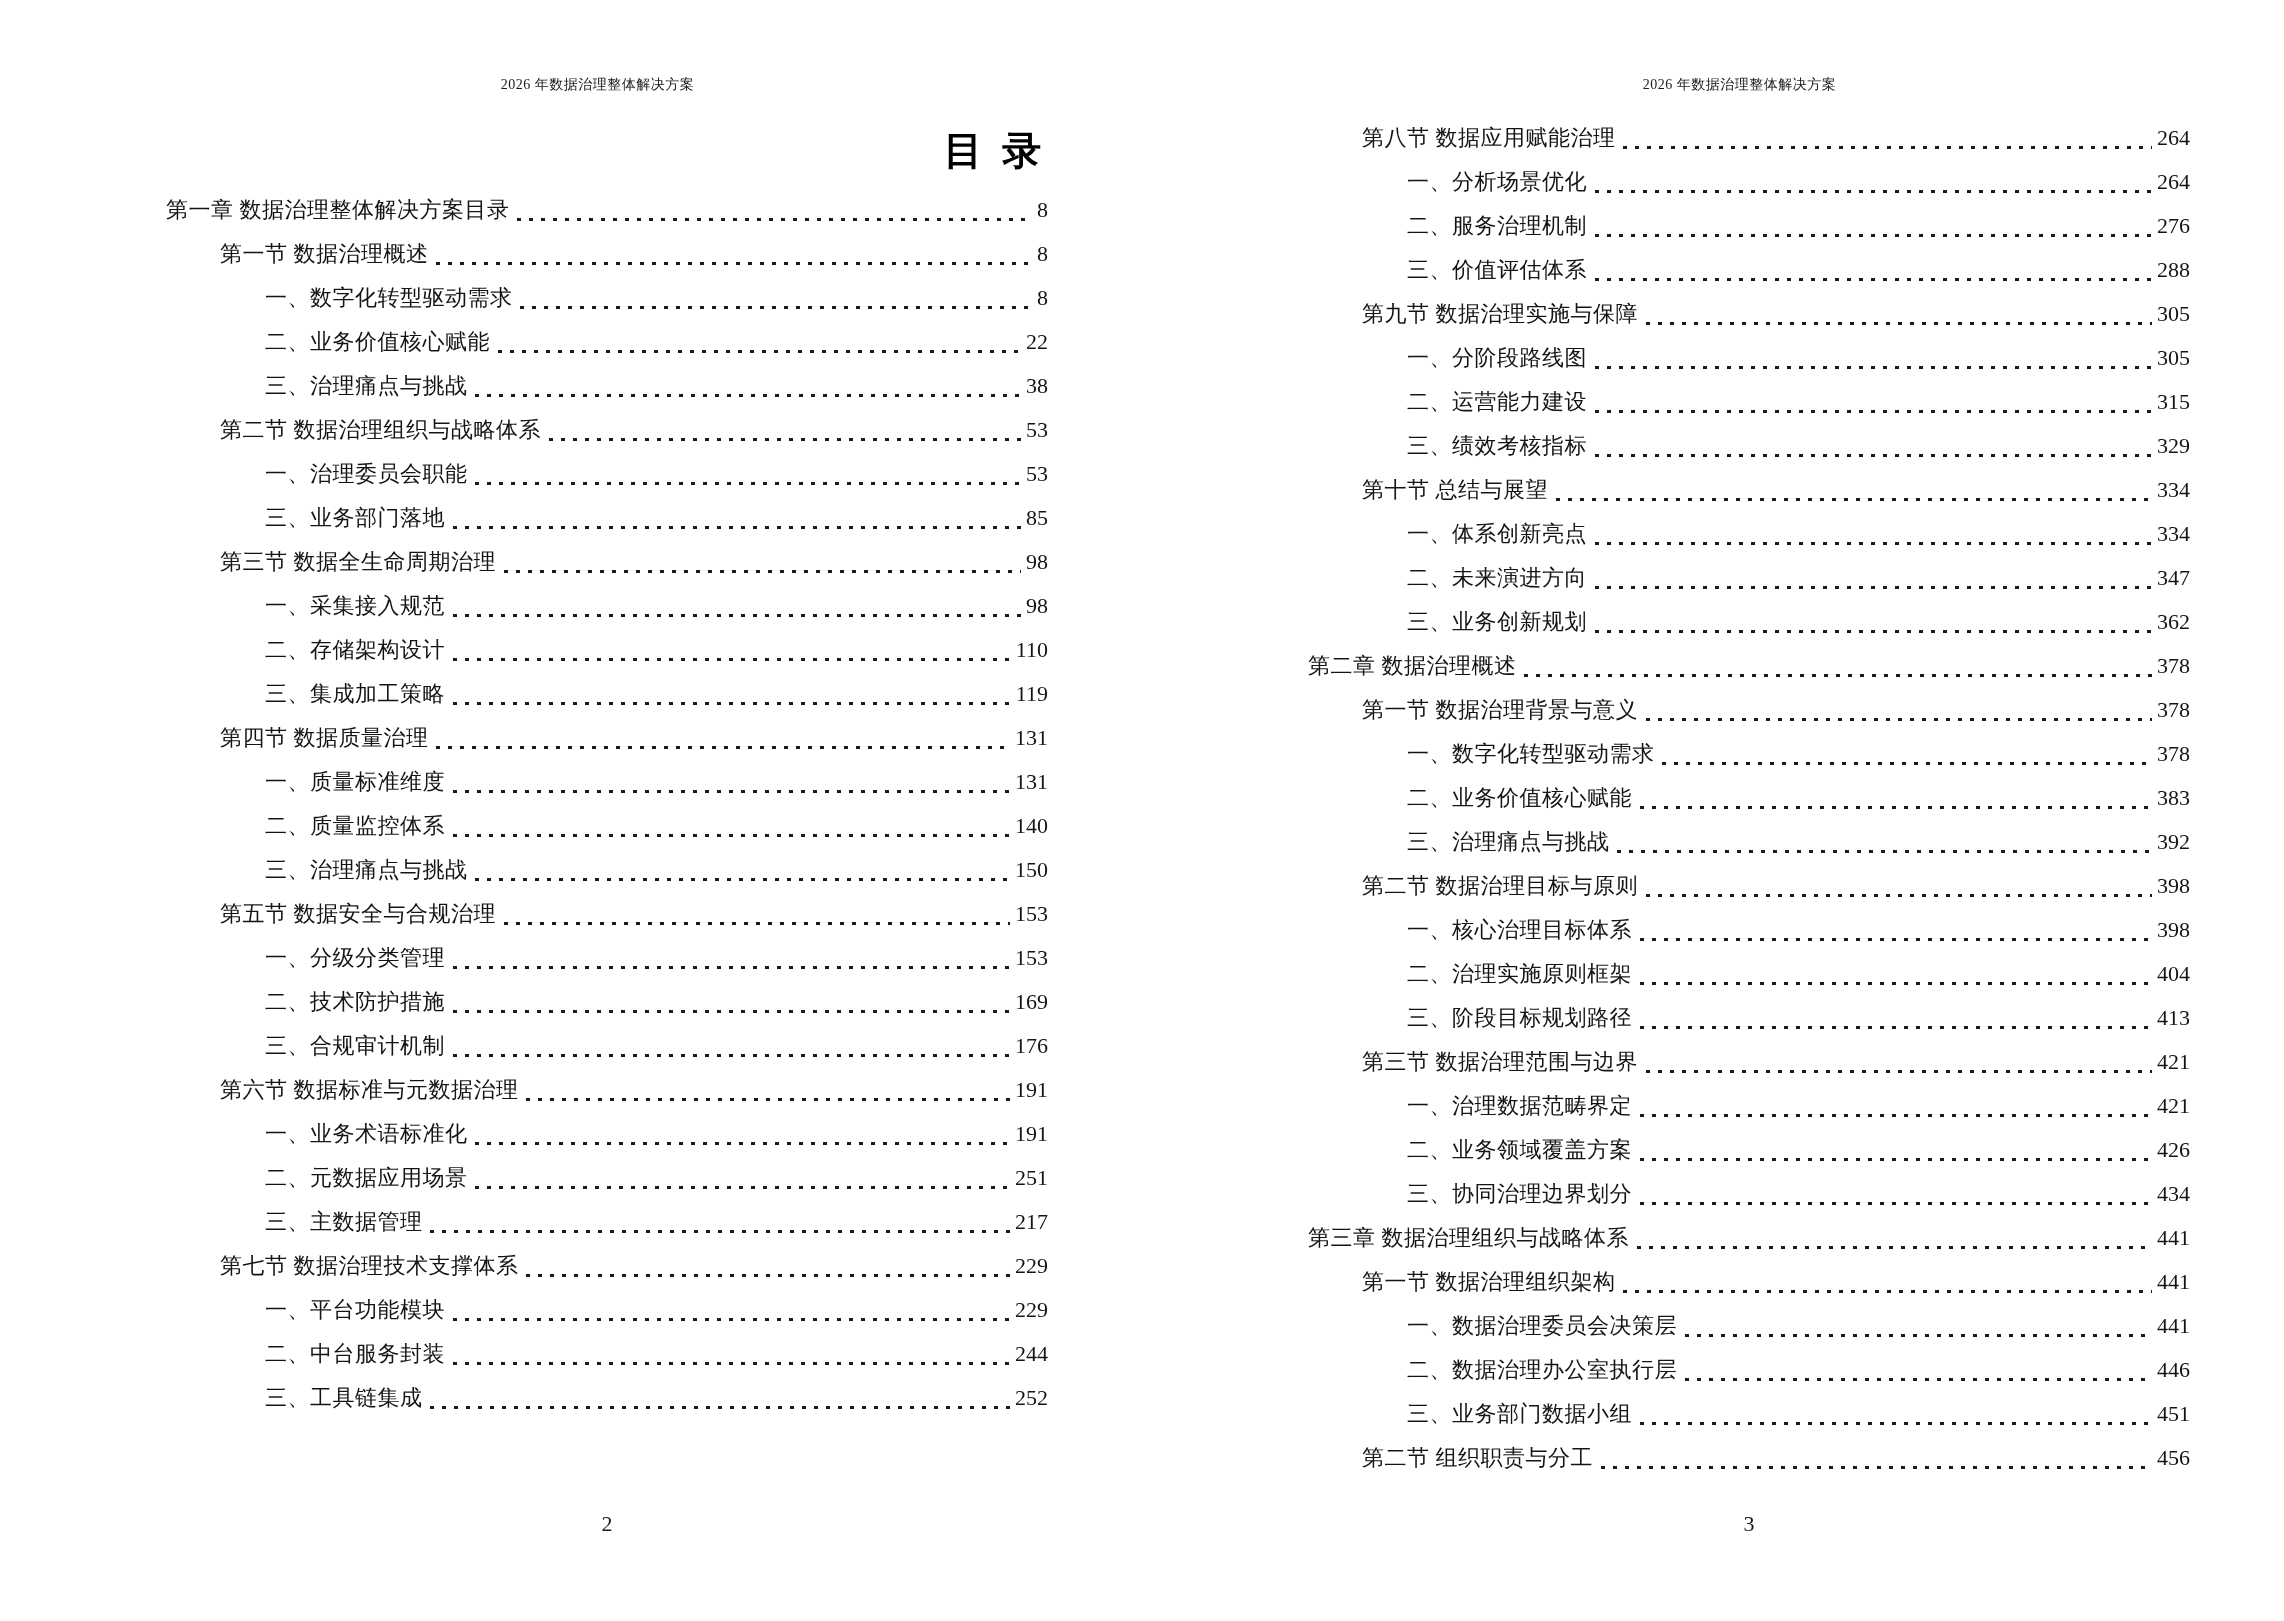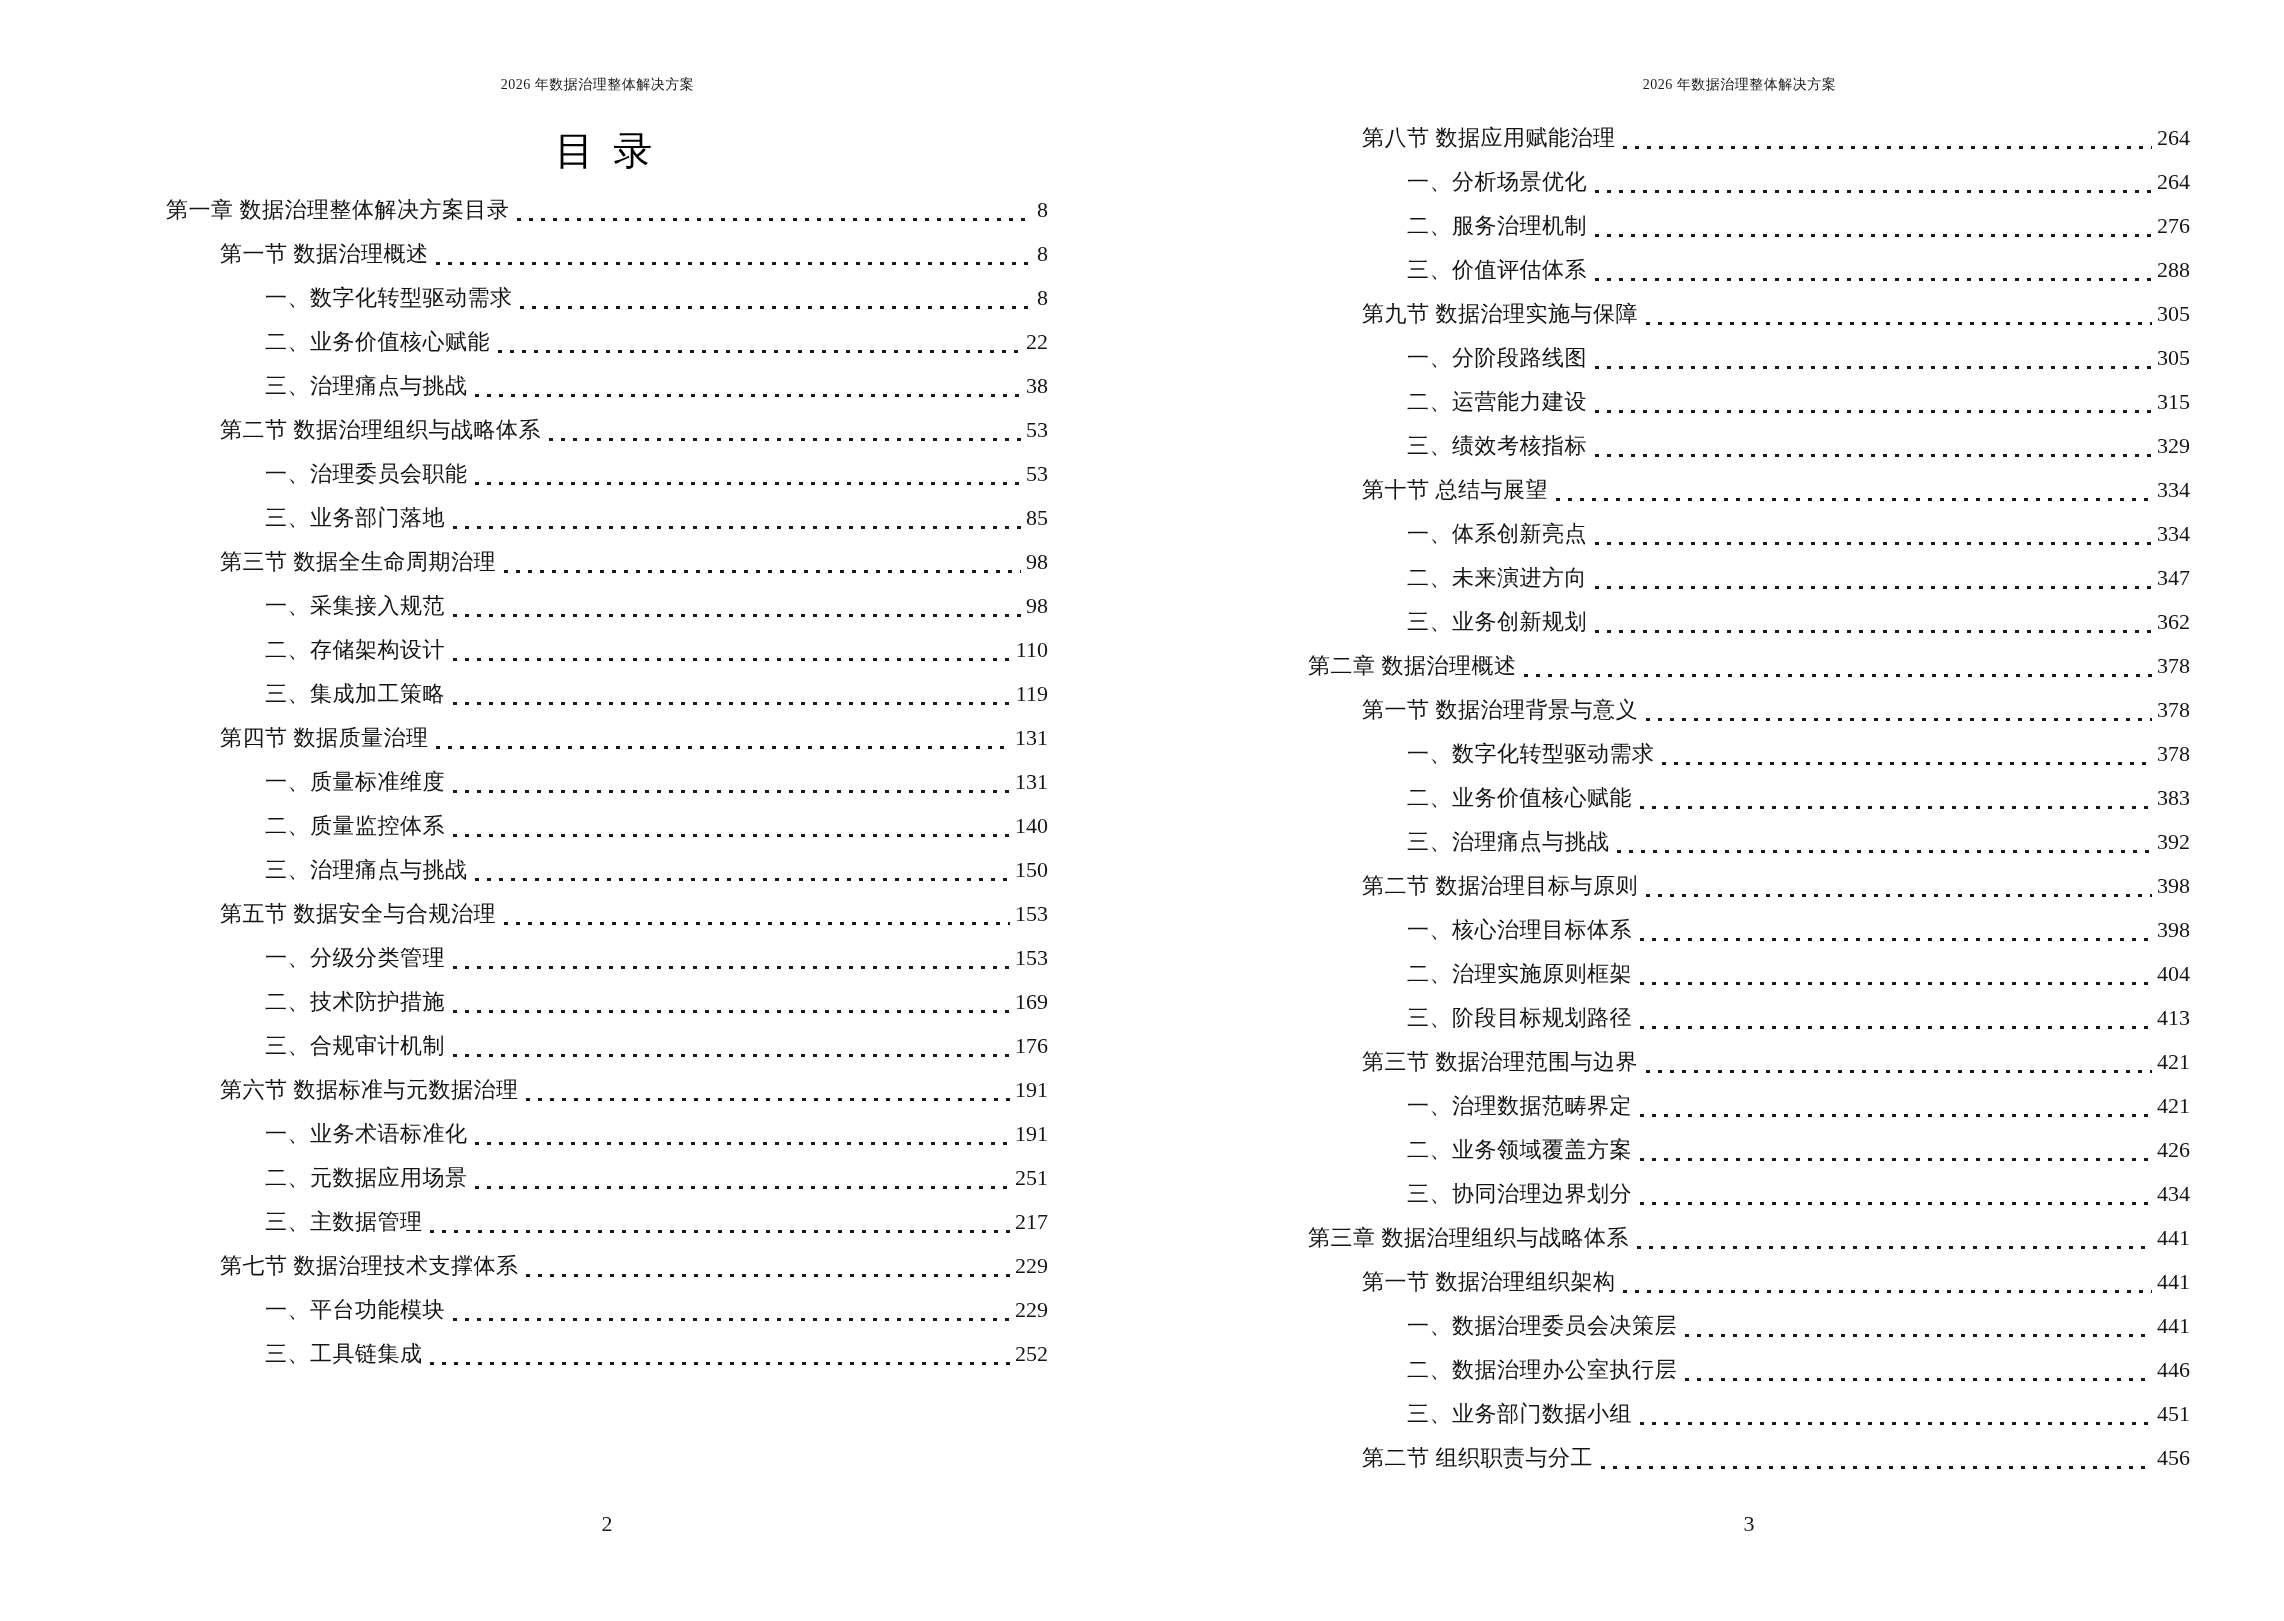--- a/index.html
+++ b/index.html
@@ -20,22 +20,22 @@
     position: absolute; top: 77px; left: 120px; right: 67px;
     text-align: center;
     font-size: 14px; line-height: 1.1;
     letter-spacing: 0.5px;
     color: #1a1a1a;
     white-space: nowrap;
   }
 
   .toc-title {
     position: absolute; top: 124px; left: 166px; right: 96px;
-    text-align: center;
-    font-size: 39px; font-weight: normal;
+    text-align: right;
+    font-size: 39px; font-weight: bold;
     letter-spacing: 4.8px;
     color: #000;
   }
 
   .toc-list { position: absolute; left: 166px; right: 94px; }
   .toc-list-left  { top: 188px; }
   .toc-list-right { top: 116px; }
 
   .toc-row { display: flex; align-items: stretch; height: 44px; font-size: 22px; }
   .toc-row.level-1 { padding-left: 0; }
@@ -196,20 +196,25 @@
           <span class="toc-label">第七节 数据治理技术支撑体系</span>
           <span class="toc-dots"></span>
           <span class="toc-num">229</span>
         </div>
         <div class="toc-row level-3">
           <span class="toc-label">一、平台功能模块</span>
           <span class="toc-dots"></span>
           <span class="toc-num">229</span>
         </div>
         <div class="toc-row level-3">
+          <span class="toc-label">二、中台服务封装</span>
+          <span class="toc-dots"></span>
+          <span class="toc-num">244</span>
+        </div>
+        <div class="toc-row level-3">
           <span class="toc-label">三、工具链集成</span>
           <span class="toc-dots"></span>
           <span class="toc-num">252</span>
         </div>
       </div>
     <div class="page-number">2</div>
   </section>
 
   <section class="page page-right">
     <div class="page-header">2026 年数据治理整体解决方案</div>

